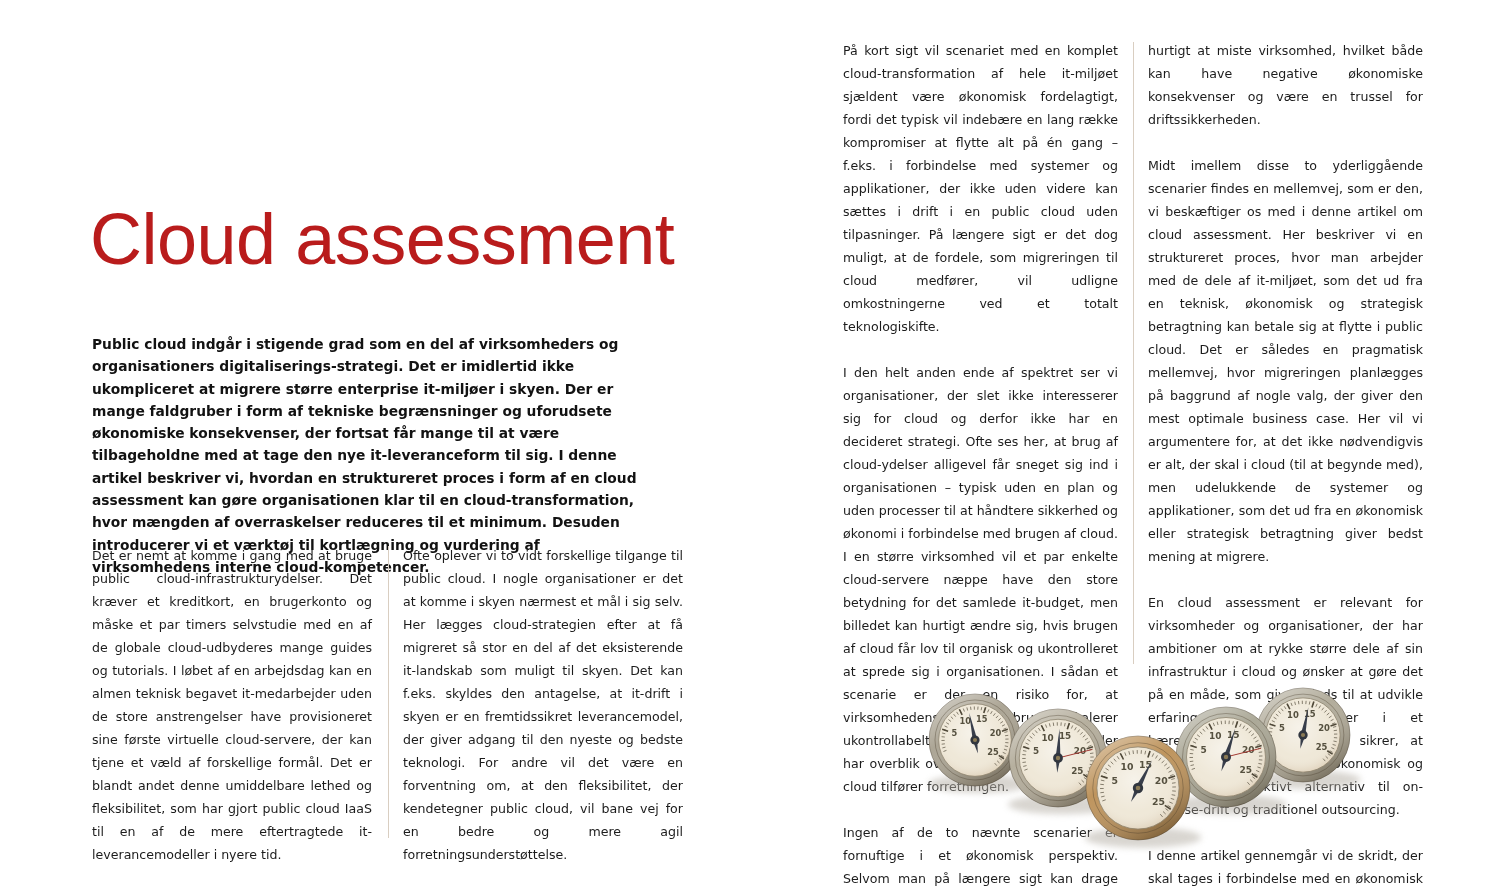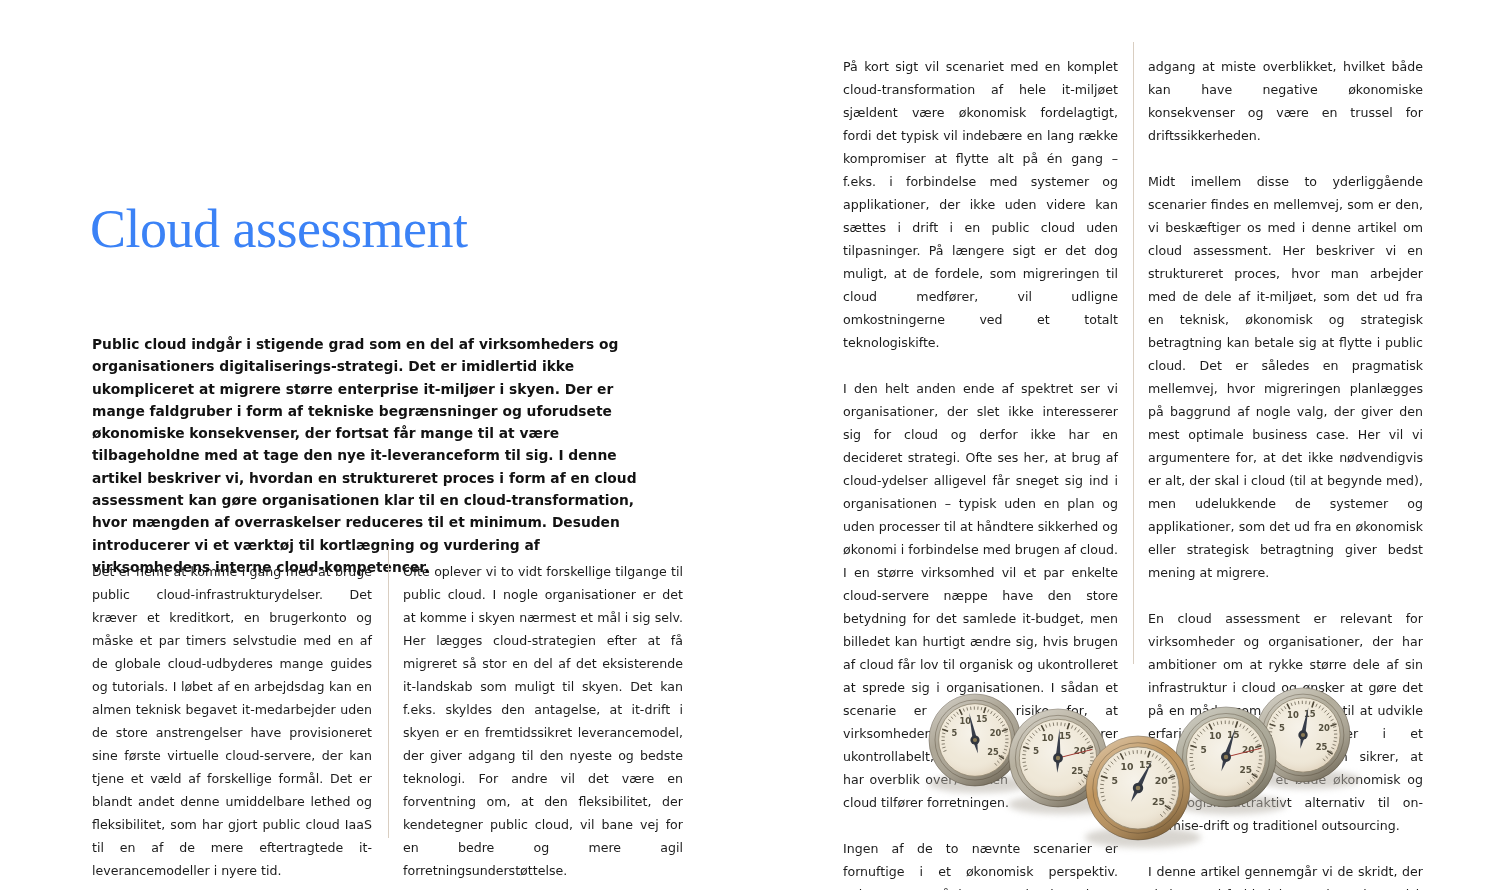--- a/index.html
+++ b/index.html
@@ -1,32 +1,32 @@
 <!DOCTYPE html>
 <html lang="da"><head>
 <meta charset="utf-8">
 <style>
   * { margin:0; padding:0; box-sizing:border-box; }
   html, body { width:1500px; height:890px; background:#ffffff; overflow:hidden; }
   body { position:relative; font-family:"DejaVu Sans","Liberation Sans",sans-serif; color:#1c1c1c; }
 
   .article-title {
     position:absolute; left:90px; top:198px;
-    font-family:Liberation Serif, serif;
-    font-size:54px; font-weight:400; color:#3b82f6; letter-spacing:-0.5px;
+    font-family:Liberation Sans, sans-serif;
+    font-size:72px; font-weight:400; color:#b91c1c; letter-spacing:-0.5px;
   }
   .article-intro {
     position:absolute; left:92px; top:333px; width:558px;
     font-size:13.8px; font-weight:700; line-height:22.3px; color:#121212;
   }
   .cols { position:absolute; display:flex; align-items:flex-start; }
   .cols-left  { left:92px;  top:544px; }
   .cols-right { left:843px; top:39px; }
   .col { font-size:12.6px; line-height:23px; text-align:justify; color:#1c1c1c; }
-  .col p { margin:16px 0 23px 0; }
+  .col p { margin:0 0 23px 0; }
   .col p:last-child { margin-bottom:0; }
   .cols-left  .col { width:280px; }
   .cols-right .col { width:275px; }
   .divider { width:1px; background:#d9cec1; flex:0 0 1px; }
   .cols-left  .divider { height:292px; margin:2px 14px 0 16px; }
   .cols-right .divider { height:622px; margin:3px 14px 0 15px; }
 
   #gauges-svg { position:absolute; left:902px; top:648px; width:482px; height:242px; }
 </style>
 </head>
@@ -51,21 +51,21 @@
 
   <div>
     <div class="cols cols-right">
       <div class="col">
           <p>På kort sigt vil scenariet med en komplet cloud-transformation af hele it-miljøet sjældent være økonomisk fordelagtigt, fordi det typisk vil indebære en lang række kompromiser at flytte alt på én gang – f.eks. i forbindelse med systemer og applikationer, der ikke uden videre kan sættes i drift i en public cloud uden tilpasninger. På længere sigt er det dog muligt, at de fordele, som migreringen til cloud medfører, vil udligne omkostningerne ved et totalt teknologiskifte.</p>
           <p>I den helt anden ende af spektret ser vi organisationer, der slet ikke interesserer sig for cloud og derfor ikke har en decideret strategi. Ofte ses her, at brug af cloud-ydelser alligevel får sneget sig ind i organisationen – typisk uden en plan og uden processer til at håndtere sikkerhed og økonomi i forbindelse med brugen af cloud. I en større virksomhed vil et par enkelte cloud-servere næppe have den store betydning for det samlede it-budget, men billedet kan hurtigt ændre sig, hvis brugen af cloud får lov til organisk og ukontrolleret at sprede sig i organisationen. I sådan et scenarie er der en risiko for, at virksomhedens cloud-forbrug eskalerer ukontrollabelt, uden der reelt er nogen, der har overblik over, hvilken værdi brugen af cloud tilfører forretningen.</p>
           <p>Ingen af de to nævnte scenarier er fornuftige i et økonomisk perspektiv. Selvom man på længere sigt kan drage nogle strategiske fordele ved en strategi, hvor alt skal i cloud, vil de økonomiske gevinster herved være usikre, og i alle tilfælde vil det være svært at opstille en business case for det. Ved organisk udbredelse af cloud-produkter risikerer man</p>
         </div>
       <div class="divider"></div>
       <div class="col">
-          <p>adgang at miste overblikket, hvilket både kan have negative økonomiske konsekvenser og være en trussel for driftssikkerheden.</p>
+          <p>hurtigt at miste virksomhed, hvilket både kan have negative økonomiske konsekvenser og være en trussel for driftssikkerheden.</p>
           <p>Midt imellem disse to yderliggående scenarier findes en mellemvej, som er den, vi beskæftiger os med i denne artikel om cloud assessment. Her beskriver vi en struktureret proces, hvor man arbejder med de dele af it-miljøet, som det ud fra en teknisk, økonomisk og strategisk betragtning kan betale sig at flytte i public cloud. Det er således en pragmatisk mellemvej, hvor migreringen planlægges på baggrund af nogle valg, der giver den mest optimale business case. Her vil vi argumentere for, at det ikke nødvendigvis er alt, der skal i cloud (til at begynde med), men udelukkende de systemer og applikationer, som det ud fra en økonomisk eller strategisk betragtning giver bedst mening at migrere.</p>
           <p>En cloud assessment er relevant for virksomheder og organisationer, der har ambitioner om at rykke større dele af sin infrastruktur i cloud og ønsker at gøre det på en måde, som giver plads til at udvikle erfaringer og kompetencer i et bæredygtigt tempo, og som sikrer, at public cloud bliver et både økonomisk og teknologisk attraktivt alternativ til on-premise-drift og traditionel outsourcing.</p>
           <p>I denne artikel gennemgår vi de skridt, der skal tages i forbindelse med en økonomisk cloud assessment, hvor slutproduktet er en færdig business case og en køreplan for den videre migreringsproces.</p>
         </div>
     </div>
     <svg id="gauges-svg" viewBox="0 0 482 242" role="img">
         <defs>
           <filter id="soft" x="-50%" y="-50%" width="200%" height="200%">
             <feGaussianBlur stdDeviation="3.2"></feGaussianBlur>
           </filter>

